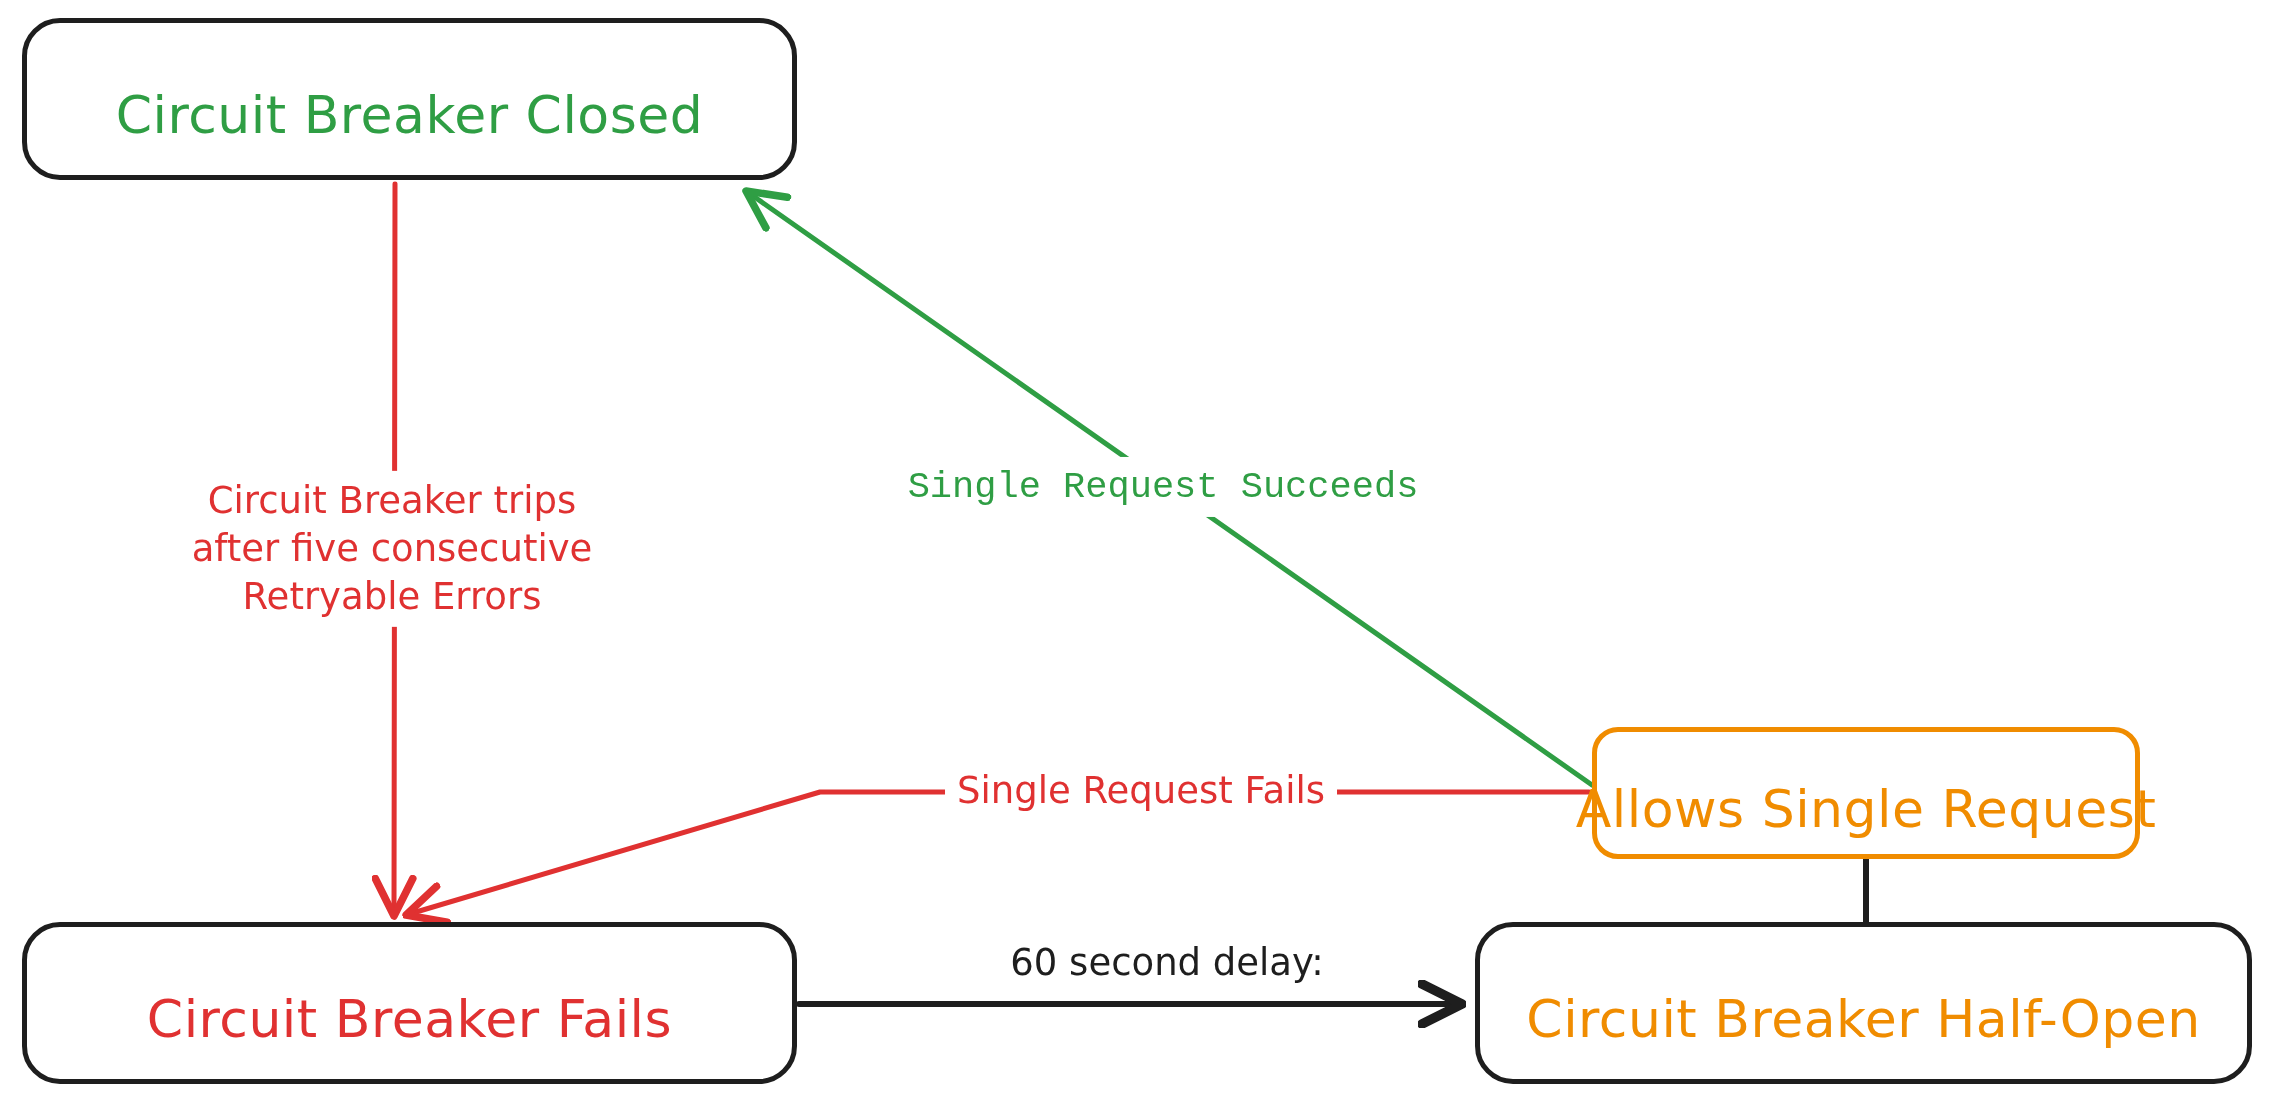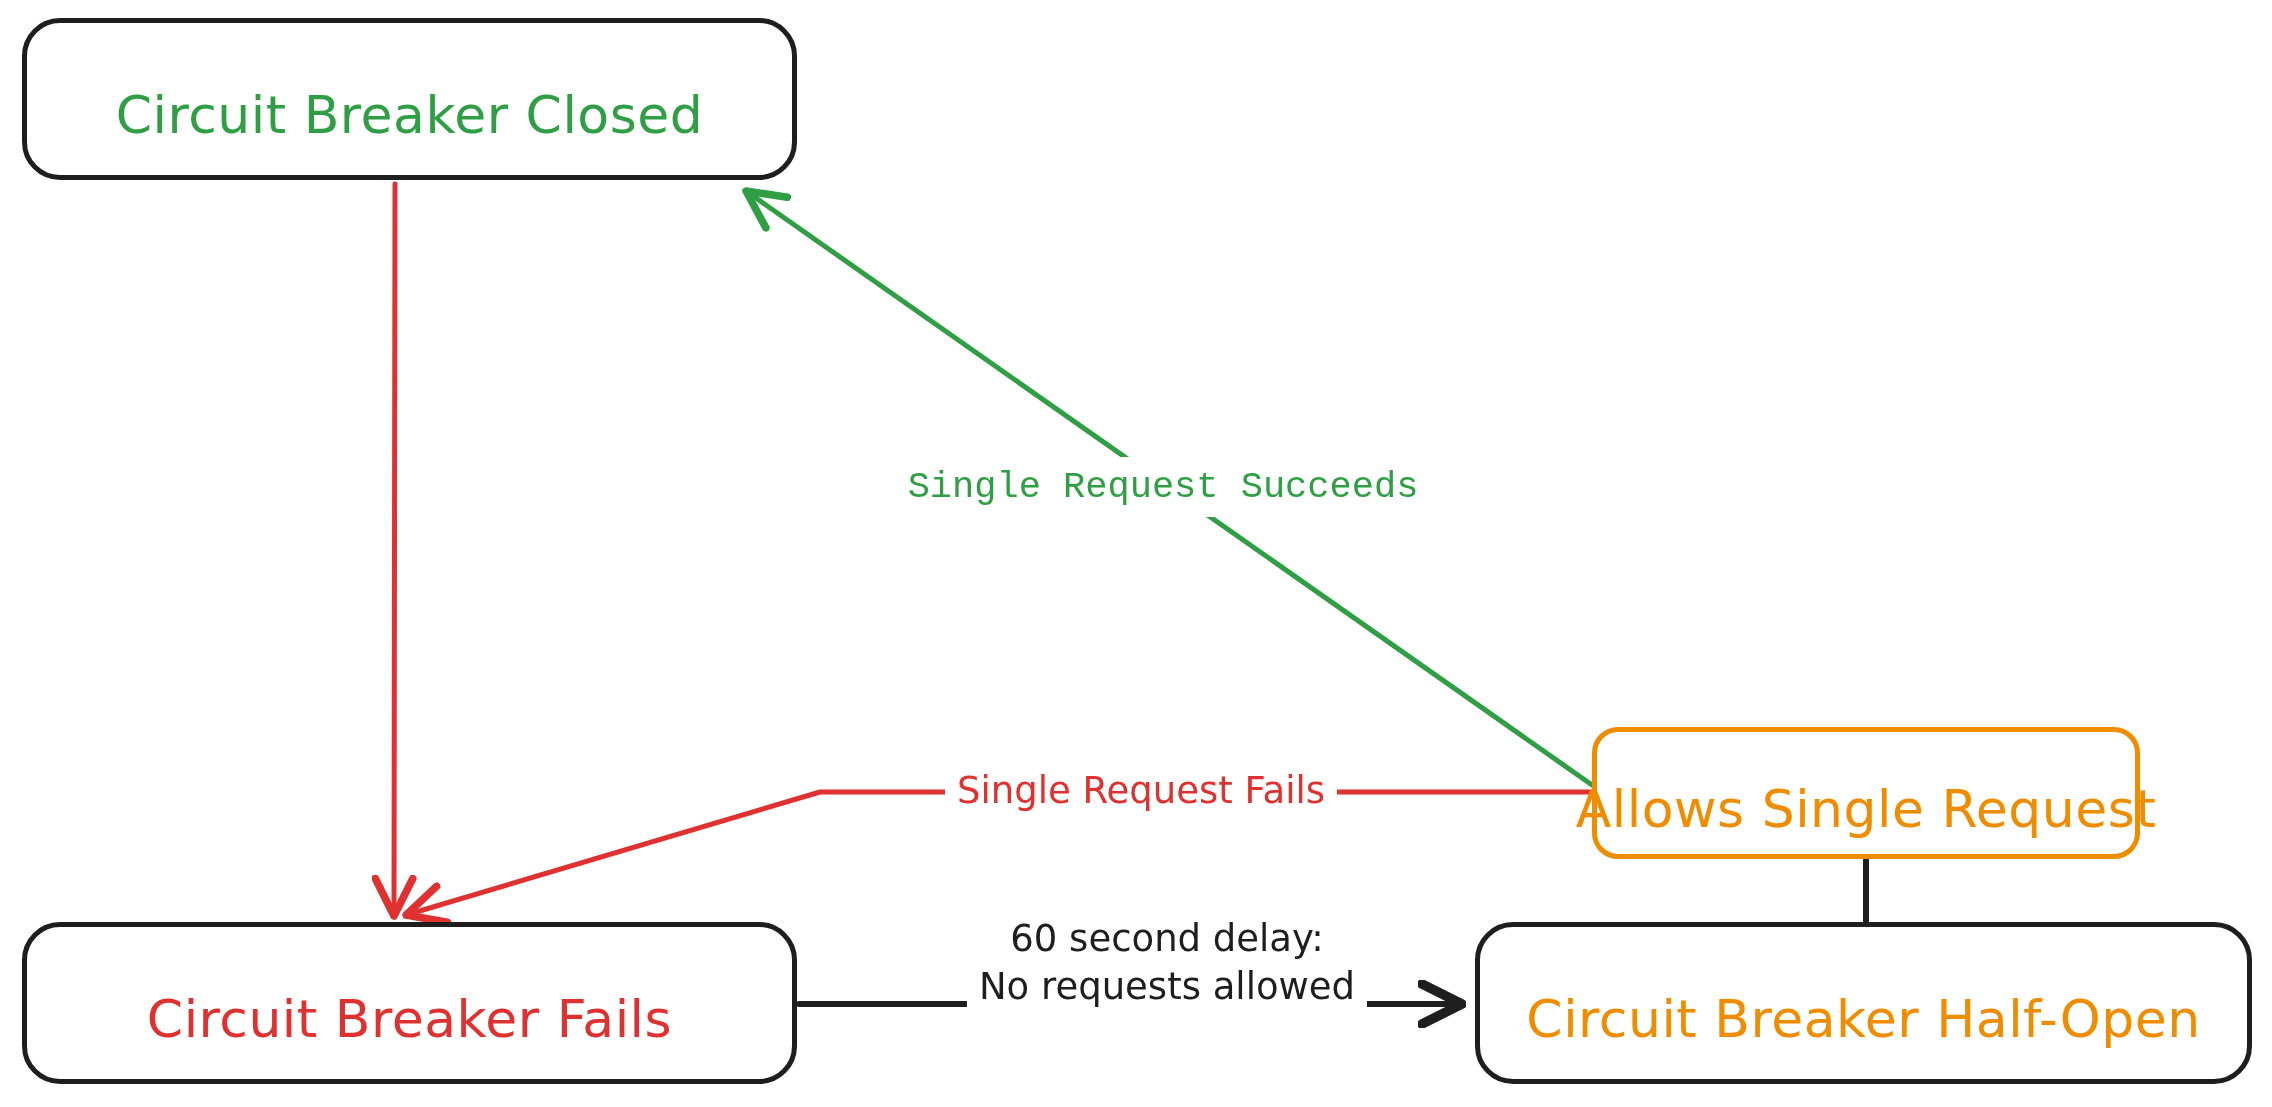--- a/index.html
+++ b/index.html
@@ -106,27 +106,31 @@
   </div>
 
   <div class="node ink-border" id="node-half-open">
     <span class="node-label orange">Circuit Breaker Half-Open</span>
   </div>
 
   <div class="node orange-border" id="node-allows">
     <span class="node-label small orange">Allows Single Request</span>
   </div>
 
+  <div class="edge-label red" id="label-trips">
+    <span class="line">Circuit Breaker trips</span>
+    <span class="line">after five consecutive</span>
+    <span class="line">Retryable Errors</span>
+  </div>
 
   <div class="edge-label green" id="label-succeeds">
     <span class="line">Single Request Succeeds</span>
   </div>
 
   <div class="edge-label red" id="label-fails">
     <span class="line">Single Request Fails</span>
   </div>
 
   <div class="edge-label ink" id="label-delay">
     <span class="line">60 second delay:</span>
-    <span class="line">No requests allowed</span>
   </div>
 
 </div>
 
 </body></html>

